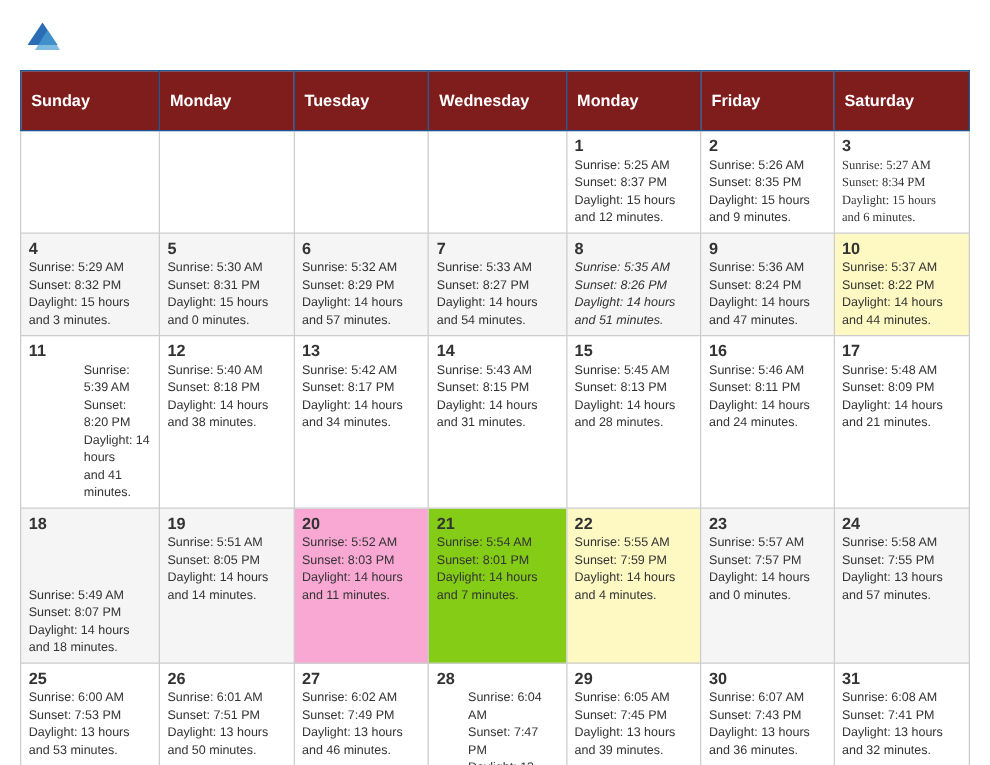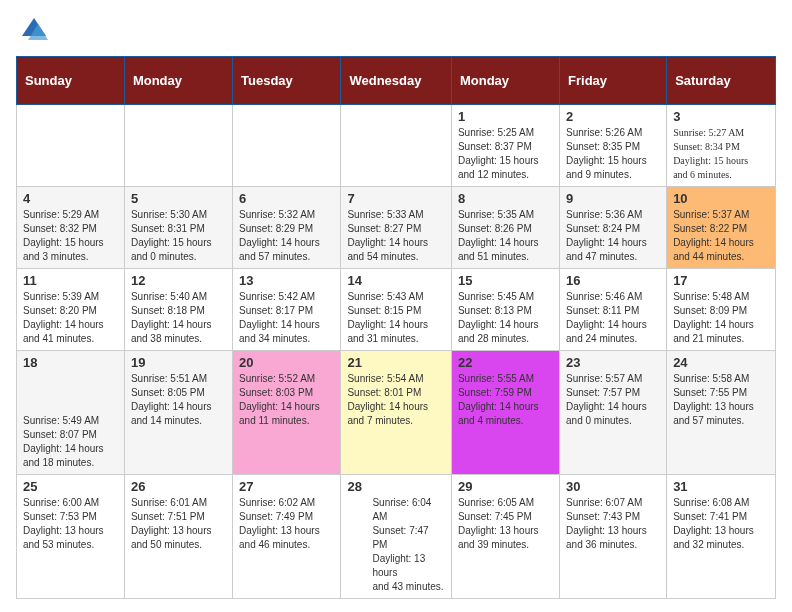--- a/index.html
+++ b/index.html
@@ -179,44 +179,44 @@
         </td>
         <td style="background: rgb(245, 245, 245);">
           <span class="day-number">7</span>
           <div class="day-info" style="white-space: pre-line;">Sunrise: 5:33 AM
 Sunset: 8:27 PM
 Daylight: 14 hours
 and 54 minutes.</div>
         </td>
         <td style="background: rgb(245, 245, 245);">
           <span class="day-number">8</span>
-          <div class="day-info" style="white-space: pre-line;">Sunrise: 5:35 AM
+          <div class="day-info" style="white-space: pre-line; font-style: italic;">Sunrise: 5:35 AM
 Sunset: 8:26 PM
 Daylight: 14 hours
 and 51 minutes.</div>
         </td>
         <td style="background: rgb(245, 245, 245);">
           <span class="day-number">9</span>
           <div class="day-info" style="white-space: pre-line;">Sunrise: 5:36 AM
 Sunset: 8:24 PM
 Daylight: 14 hours
 and 47 minutes.</div>
         </td>
-        <td style="background: #fdba74;">
+        <td style="background: #fef9c3;">
           <span class="day-number">10</span>
           <div class="day-info" style="white-space: pre-line;">Sunrise: 5:37 AM
 Sunset: 8:22 PM
 Daylight: 14 hours
 and 44 minutes.</div>
         </td>
       </tr>
       <tr>
         <td>
           <span class="day-number">11</span>
-          <div class="day-info" style="white-space: pre-line;">Sunrise: 5:39 AM
+          <div class="day-info" style="white-space: pre-line; margin-left: 44px;">Sunrise: 5:39 AM
 Sunset: 8:20 PM
 Daylight: 14 hours
 and 41 minutes.</div>
         </td>
         <td>
           <span class="day-number">12</span>
           <div class="day-info" style="white-space: pre-line;">Sunrise: 5:40 AM
 Sunset: 8:18 PM
 Daylight: 14 hours
 and 38 minutes.</div>
@@ -272,28 +272,28 @@
 Daylight: 14 hours
 and 14 minutes.</div>
         </td>
         <td style="background: #f9a8d4;">
           <span class="day-number">20</span>
           <div class="day-info" style="white-space: pre-line;">Sunrise: 5:52 AM
 Sunset: 8:03 PM
 Daylight: 14 hours
 and 11 minutes.</div>
         </td>
-        <td style="background: #fef9c3;">
+        <td style="background: #84cc16;">
           <span class="day-number">21</span>
           <div class="day-info" style="white-space: pre-line;">Sunrise: 5:54 AM
 Sunset: 8:01 PM
 Daylight: 14 hours
 and 7 minutes.</div>
         </td>
-        <td style="background: #d946ef;">
+        <td style="background: #fef9c3;">
           <span class="day-number">22</span>
           <div class="day-info" style="white-space: pre-line;">Sunrise: 5:55 AM
 Sunset: 7:59 PM
 Daylight: 14 hours
 and 4 minutes.</div>
         </td>
         <td style="background: rgb(245, 245, 245);">
           <span class="day-number">23</span>
           <div class="day-info" style="white-space: pre-line;">Sunrise: 5:57 AM
 Sunset: 7:57 PM

